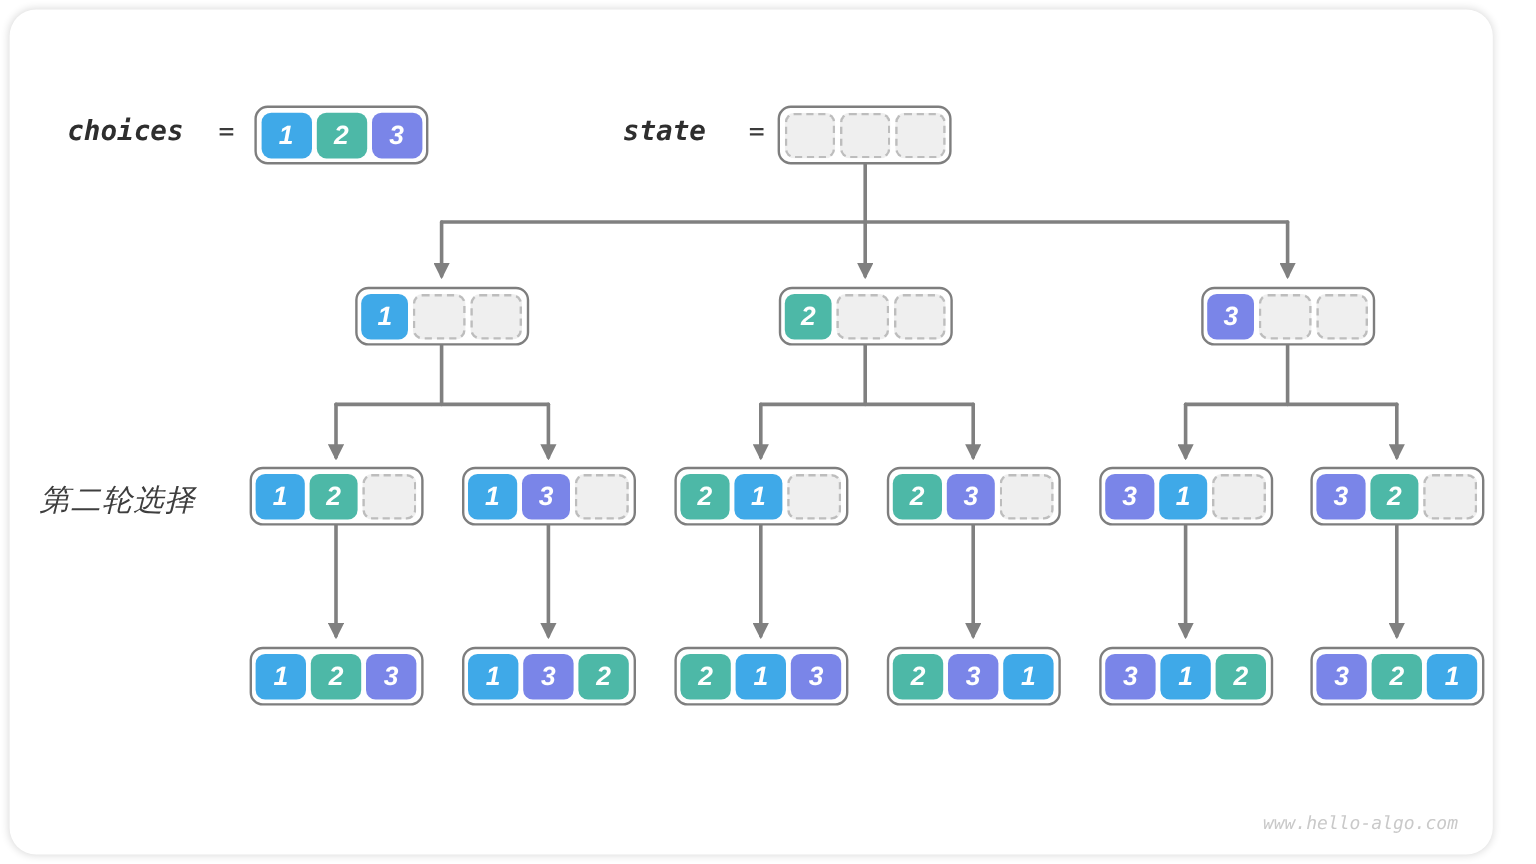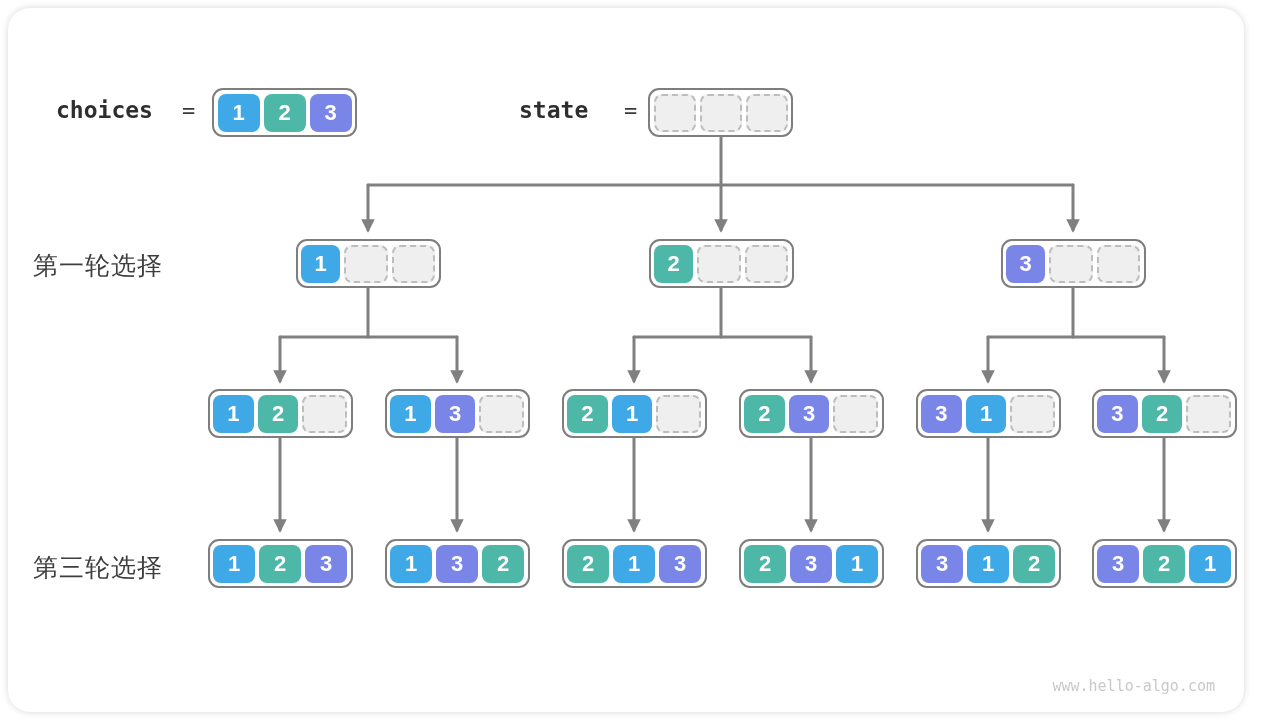--- a/index.html
+++ b/index.html
@@ -1,19 +1,19 @@
 <!DOCTYPE html>
 <html style="--box-border: #7E7E7E; --empty-fill: #EFEFEF; --empty-border: #BDBDBD; --connector: #808080; --cell-text: #FFFFFF;"><head>
 <meta charset="utf-8">
 <style>
   * { margin: 0; padding: 0; box-sizing: border-box; }
   html, body { width: 1280px; height: 720px; background: #ffffff; overflow: hidden; }
   body { font-family: "Liberation Sans", sans-serif; }
 
-  .stage { position: relative; width: 1252px; height: 720px; }
+  .stage { position: relative; width: 1252px; height: 720px; font-style: italic; }
 
   .card {
     position: absolute; left: 8px; top: 8px; right: 8px; bottom: 8px;
     background: #ffffff; border-radius: 22px;
     box-shadow: 0 0 7px rgba(0,0,0,0.16);
   }
 
   .legend-label {
     position: absolute;
     font-family: "DejaVu Sans Mono", "Liberation Mono", monospace;
@@ -93,22 +93,21 @@
       <line x1="988" y1="438" x2="988" y2="530" marker-end="url(#arrowhead)"></line>
       <line x1="1164" y1="438" x2="1164" y2="530" marker-end="url(#arrowhead)"></line>
     </svg>
 
   <span class="legend-label" style="left:56px; top:97px">choices</span>
   <span class="eq" style="left:182px; top:98px">=</span>
 
   <span class="legend-label" style="left:519px; top:97px">state</span>
   <span class="eq" style="left:624px; top:98px">=</span>
 
-  <span class="row-label" style="top:249px">第一轮选择</span>
-  <span class="row-label" style="top:551px">第三轮选择</span>
+  <span class="row-label" style="top:400px">第二轮选择</span>
 
   <div id="nodes-layer">
       <div class="state-box" style="left: 212px; top: 88px;">
         <div class="cell filled" style="background: rgb(63, 169, 232);">1</div>
         <div class="cell filled" style="background: rgb(77, 184, 167);">2</div>
         <div class="cell filled" style="background: rgb(122, 133, 232);">3</div>
       </div>
       <div class="state-box" style="left: 648px; top: 88px;">
         <div class="cell empty"></div>
         <div class="cell empty"></div>

